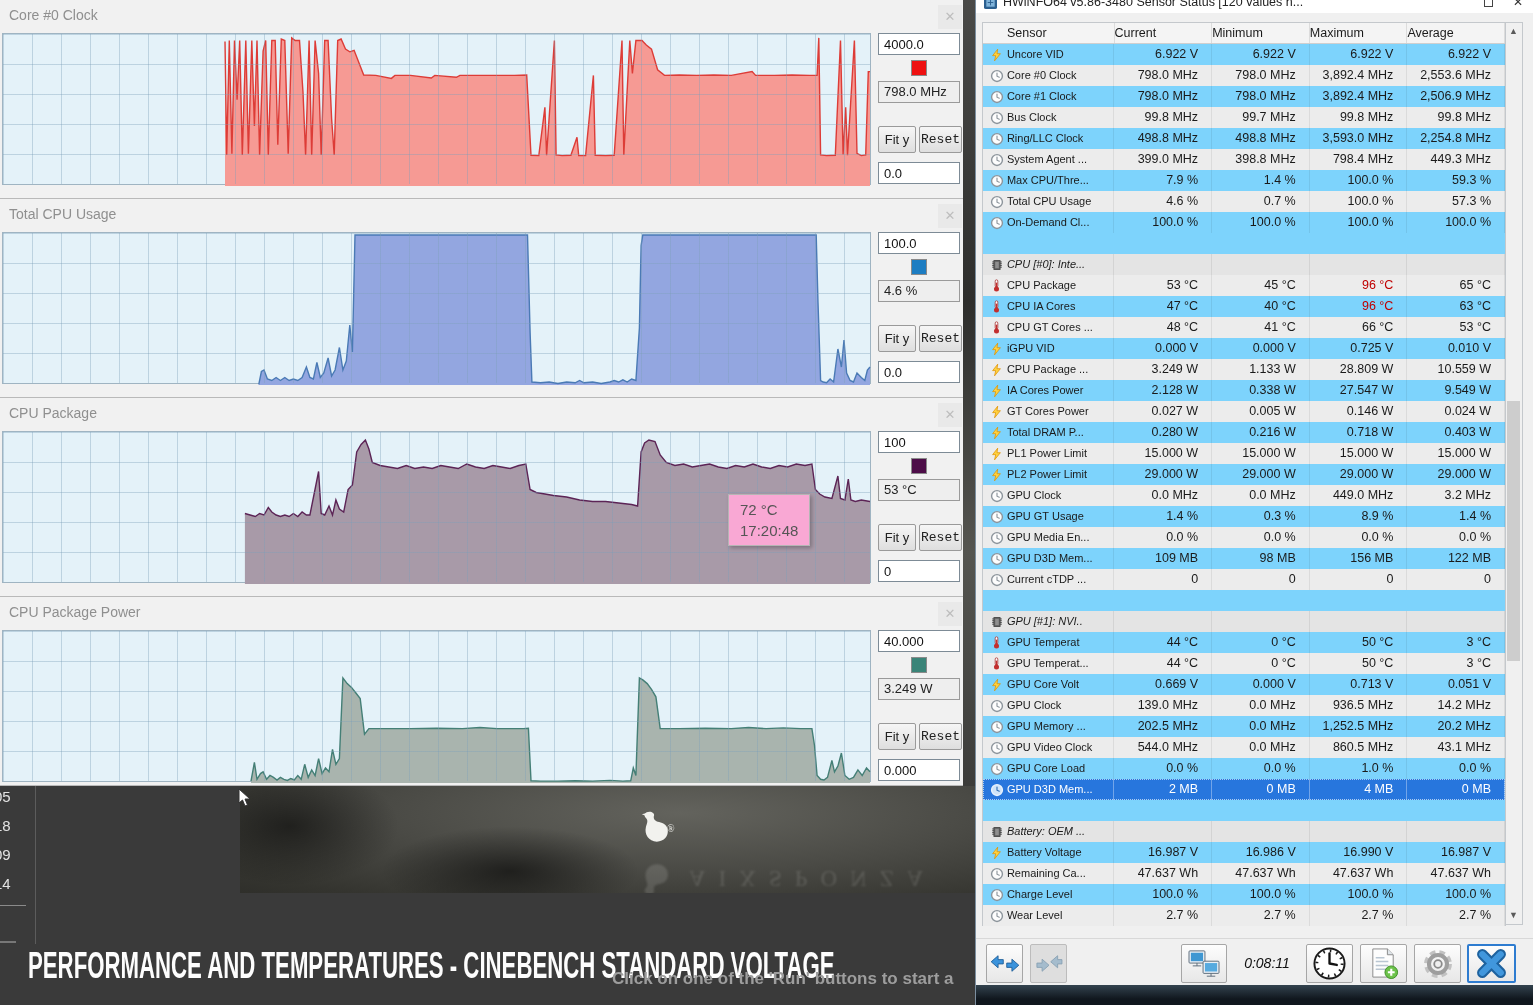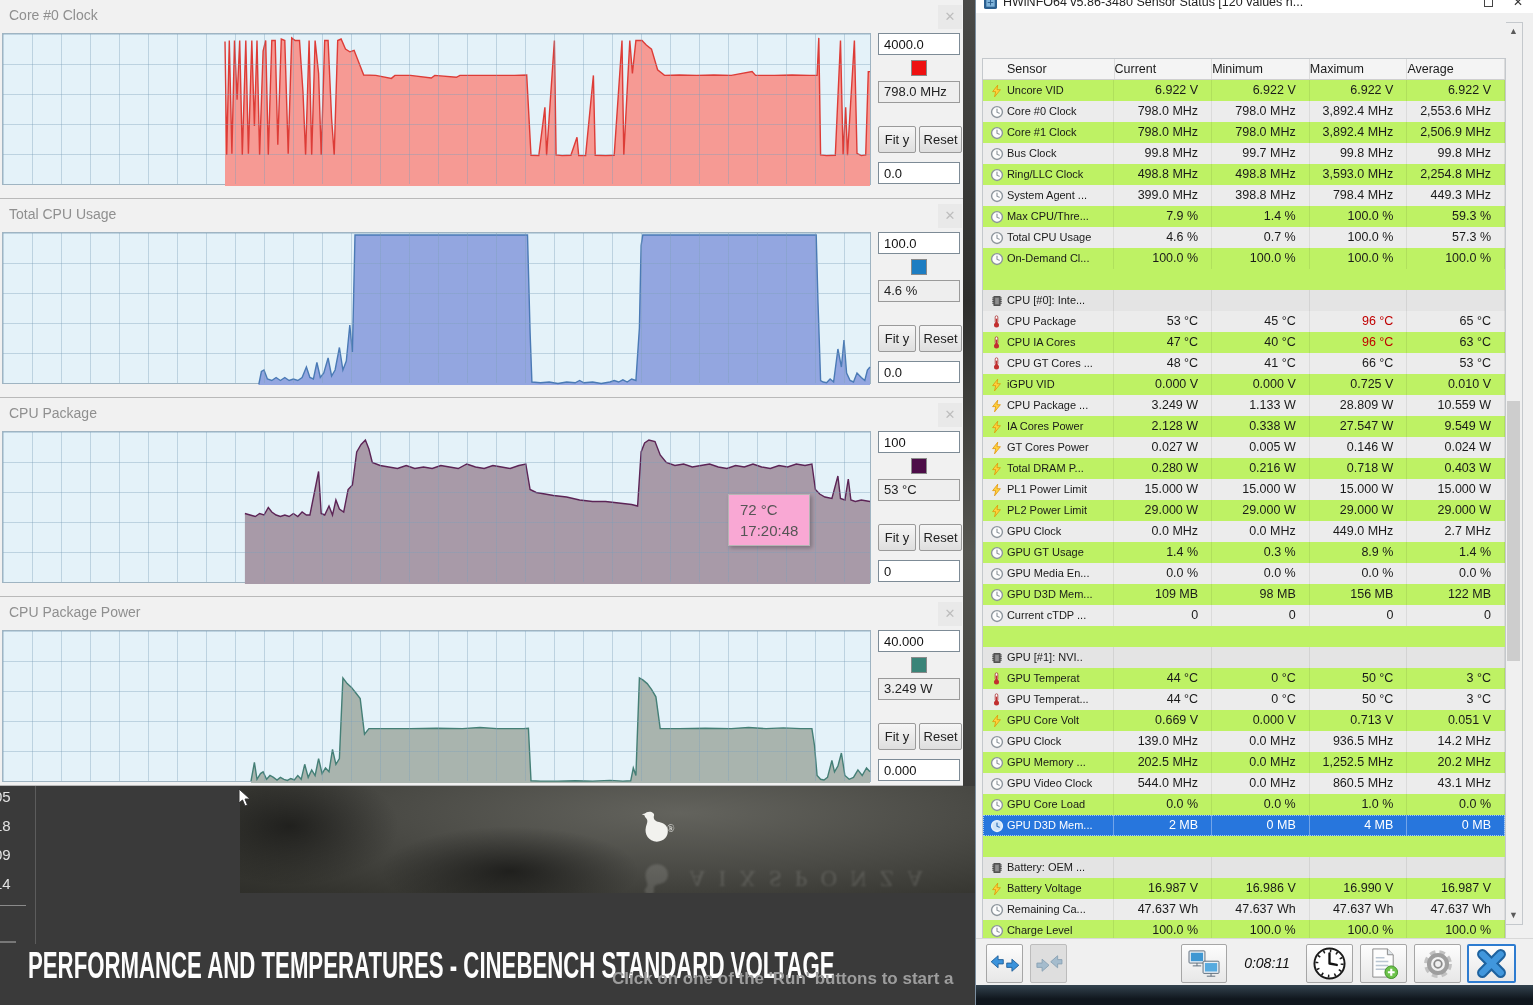--- a/index.html
+++ b/index.html
@@ -25,21 +25,21 @@
   .ctl-input{position:absolute;left:0;width:82px;height:22px;border:1px solid #7d8b96;background:#fff;
     font-size:13px;color:#111;padding:1px 5px;}
   .ctl-max{top:0;}
   .ctl-min{top:129px;}
   .swatch{position:absolute;left:33px;top:27px;width:16px;height:16px;border:1px solid #8a8a8a;}
   .ctl-cur{position:absolute;left:0;top:48px;width:82px;height:22px;border:1px solid #9a9a9a;background:#eeeeee;
     font-size:13px;color:#222;line-height:20px;padding:0 5px;}
   .btn-row{position:absolute;left:0;top:93px;width:84px;display:flex;gap:3px;}
   .gbtn{height:27px;background:linear-gradient(#f6f6f6,#dedede);border:1px solid #9a9a9a;border-radius:2px;
     font-size:13px;color:#222;padding:0;}
-  .gbtn.fit{width:39px;} .gbtn.reset{width:44px;}
+  .gbtn.fit{width:39px;} .gbtn.reset{width:44px;font-family:Liberation Mono, monospace;}
   .graph-tip{position:absolute;left:725px;top:62px;background:#f9a8d4;border:1px solid #b5b5b5;
     box-shadow:2px 2px 4px rgba(0,0,0,.25);padding:4px 11px;font-size:15px;color:#555;line-height:1.4;white-space:nowrap;}
 
   
   #lower{position:absolute;left:0;top:786px;width:975px;height:219px;background:#3a3a3a;}
   .seq-num{position:absolute;left:-6px;width:30px;font-size:15px;color:#e2e2e2;}
   #vline{position:absolute;left:35px;top:0;width:1px;height:158px;background:#5c5c5c;}
   #hline{position:absolute;left:0;top:119px;width:26px;height:1px;background:#8a8a8a;}
   #dash2{position:absolute;left:0;top:155px;width:16px;height:2px;background:#777;}
   #render-area{position:absolute;left:240px;top:0;width:735px;height:107px;overflow:hidden;
@@ -61,33 +61,33 @@
 
   
   #hwinfo{position:absolute;left:975px;top:0;width:558px;height:1005px;background:#f0f0f0;
     border-left:1px solid #7c8fa0;}
   #titlebar{position:absolute;left:0;top:0;width:100%;height:13px;background:#ffffff;overflow:hidden;}
   #titlebar-inner{display:flex;align-items:center;margin-top:-9px;padding-left:8px;height:22px;}
   #title-text{font-size:12.5px;color:#222;margin-left:6px;white-space:nowrap;flex:1;}
   .tb-btn{width:30px;text-align:center;font-size:12px;color:#333;}
   #max-glyph{display:inline-block;width:9px;height:9px;border:1px solid #444;margin-top:4px;}
 
-  #sensor-table{position:absolute;left:6px;top:22px;width:524px;background:#bef264;border:1px solid #c4c8cc;border-bottom:none;margin-top:36px;}
+  #sensor-table{position:absolute;left:6px;top:22px;width:524px;background:#7dd3fc;border:1px solid #c4c8cc;border-bottom:none;}
   #table-header{display:flex;height:21px;background:#f4f4f4;border-bottom:1px solid #cfcfcf;}
   .hcell{font-size:12.5px;color:#1a1a1a;line-height:20px;border-right:1px solid #dcdcdc;}
   .hcell.label{width:132px;padding-left:24px;}
   .hcell.val{width:98px;padding-right:13px;}
   .srow{display:flex;height:21px;align-items:center;}
   .srow.shade{background:#ececec;}
   .srow.section{background:#e4e4e4;}
   .srow.selected{background:#2776dd;outline:1px dotted #a9ccf3;outline-offset:-1px;}
   .cell-icon{width:24px;padding-left:7px;display:flex;align-items:center;height:100%;}
   .cell-label{width:108px;font-size:11px;color:#1a1a1a;white-space:nowrap;overflow:hidden;height:100%;
     line-height:21px;border-right:1px solid rgba(0,0,0,.07);}
-  .srow.section .cell-label{width:108px;}
+  .srow.section .cell-label{font-style:italic;width:108px;}
   .cell-val{width:98px;font-size:12.5px;color:#1a1a1a;text-align:right;padding-right:13px;height:100%;
     line-height:21px;border-right:1px solid rgba(0,0,0,.07);}
   .cell-val.red{color:#c00000;}
   .srow.selected .cell-label,.srow.selected .cell-val{color:#fff;border-right-color:rgba(255,255,255,.35);}
 
   #vscroll{position:absolute;left:530px;top:22px;width:17px;height:903px;background:#f0f0f0;border:1px solid #c4c8cc;border-left:none;}
   .scr-arrow{position:absolute;left:0;width:15px;height:17px;background:#f0f0f0;color:#5a5a5a;font-size:9px;
     text-align:center;line-height:17px;}
   #scr-up{top:0;} #scr-down{bottom:0;}
   #scr-thumb{position:absolute;left:1px;top:378px;width:13px;height:260px;background:#cdcdcd;}
@@ -521,21 +521,21 @@
             <span class="cell-icon">
               <svg viewBox="0 0 16 16" width="14" height="14">
                 <circle cx="8" cy="8" r="6.2" fill="#fdfdfd" stroke="#8d959c" stroke-width="1.6"></circle>
                 <path d="M8 4.6 V8.2 L10.6 9.4" stroke="#8d959c" stroke-width="1.3" fill="none" stroke-linecap="round"></path>
               </svg>
             </span>
             <span class="cell-label">GPU Clock</span>
             <span class="cell-val">0.0 MHz</span>
             <span class="cell-val">0.0 MHz</span>
             <span class="cell-val">449.0 MHz</span>
-            <span class="cell-val">2.7 MHz</span>
+            <span class="cell-val">3.2 MHz</span>
           </div>
           <div class="srow">
             <span class="cell-icon">
               <svg viewBox="0 0 16 16" width="14" height="14">
                 <circle cx="8" cy="8" r="6.2" fill="#fdfdfd" stroke="#8d959c" stroke-width="1.6"></circle>
                 <path d="M8 4.6 V8.2 L10.6 9.4" stroke="#8d959c" stroke-width="1.3" fill="none" stroke-linecap="round"></path>
               </svg>
             </span>
             <span class="cell-label">GPU GT Usage</span>
             <span class="cell-val">1.4 %</span>

